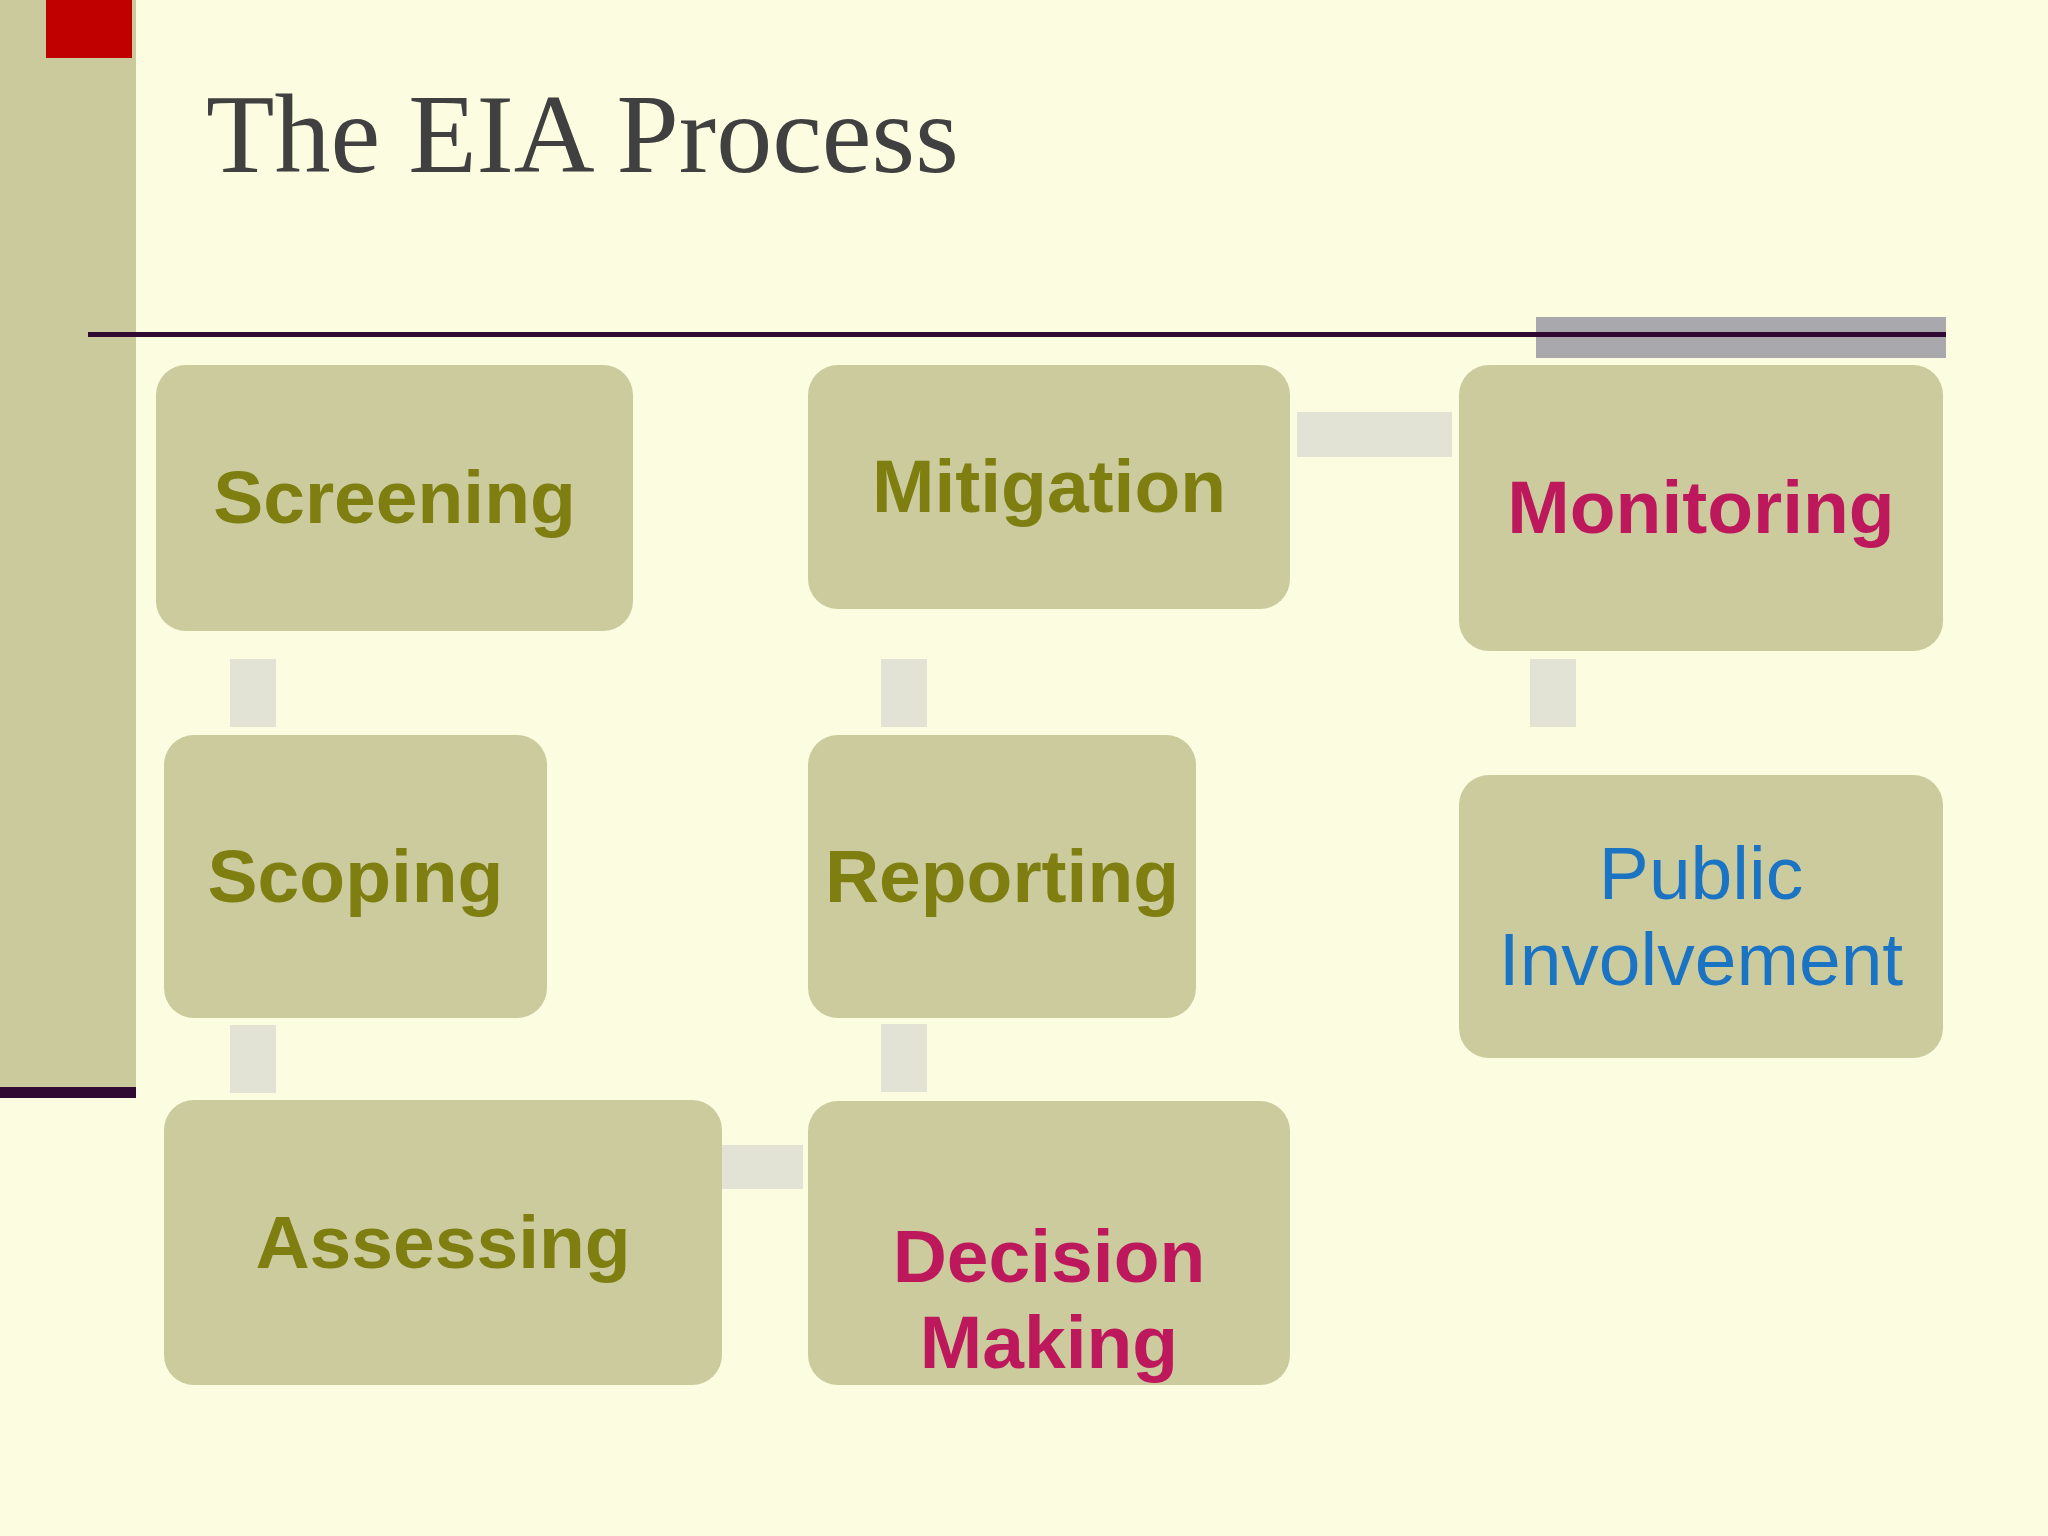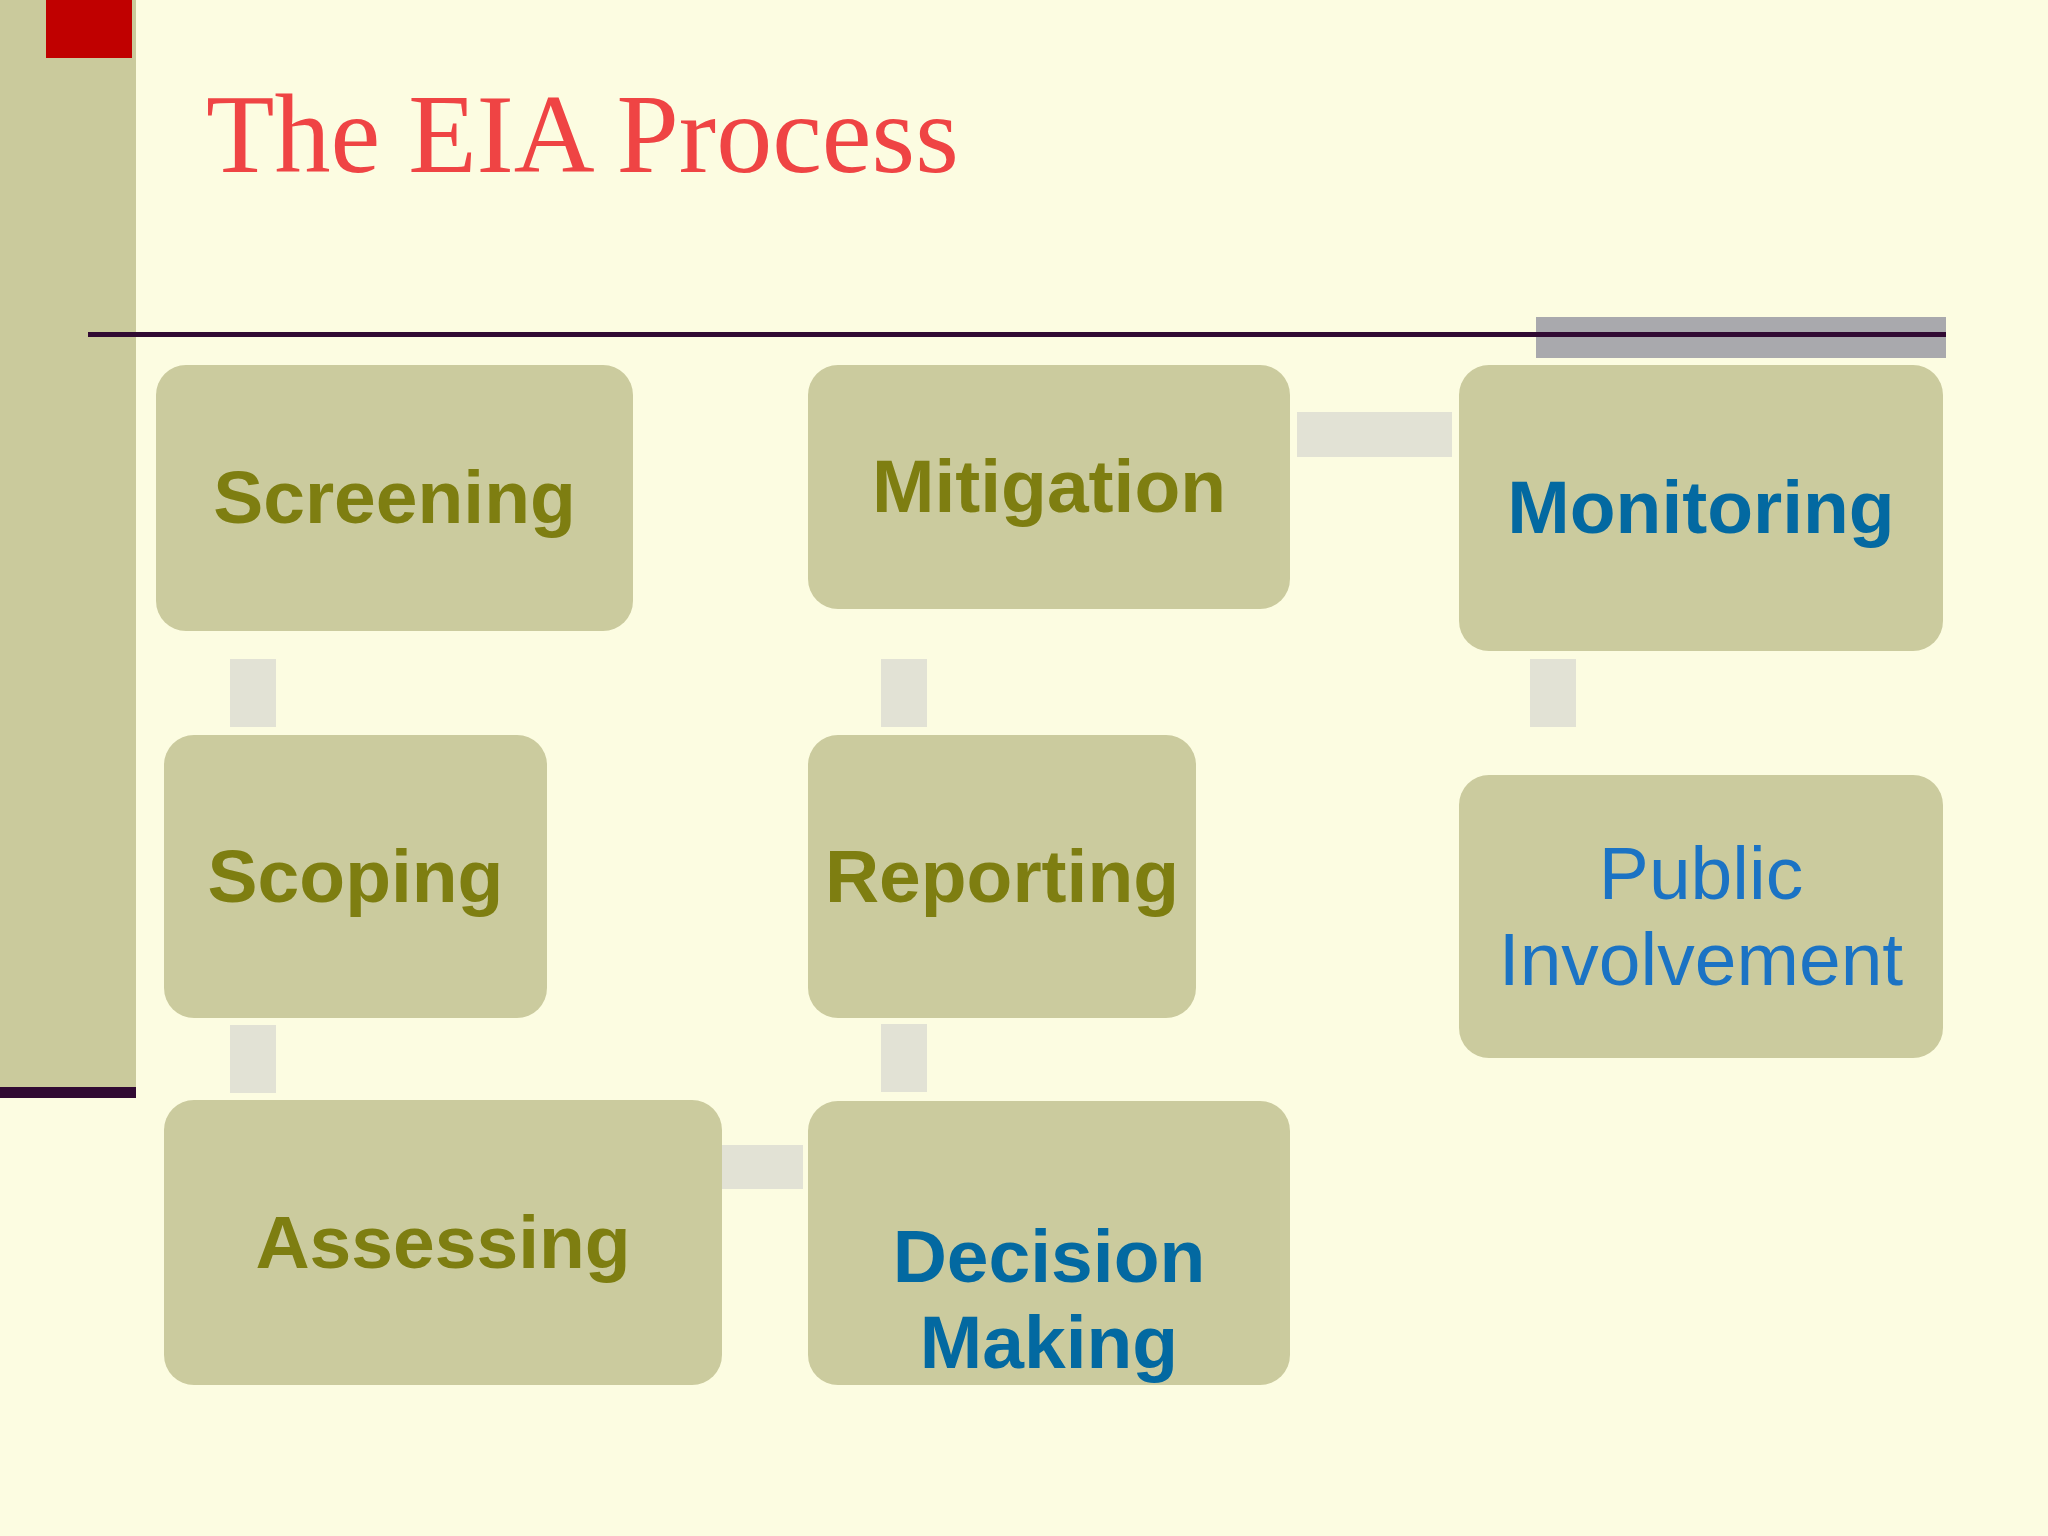--- a/index.html
+++ b/index.html
@@ -13,21 +13,21 @@
   }
   
   .stripe        { position:absolute; left:0; top:0; width:136px; height:1087px; background:#CACA9C; }
   .stripe-footer { position:absolute; left:0; top:1087px; width:136px; height:11px; background:#310A33; }
   .red-block     { position:absolute; left:46px; top:0; width:86px; height:58px; background:#C00000; }
 
   
   .title {
     position:absolute; left:206px; top:78px; margin:0;
     font-family:"Liberation Serif", serif; font-weight:400;
-    font-size:112px; line-height:1; color:#ef4444; white-space:nowrap;
+    font-size:112px; line-height:1; color:#404040; white-space:nowrap;
   }
   .gray-bar { position:absolute; left:1536px; top:317px; width:410px; height:41px; background:#A9A9AD; }
   .rule     { position:absolute; left:88px;  top:332px; width:1858px; height:5px; background:#310A33; }
 
   
   .conn { position:absolute; background:#E2E2D5; }
   .c-v1 { left:230px;  top:659px;  width:46px;  height:68px; }
   .c-v2 { left:230px;  top:1025px; width:46px;  height:68px; }
   .c-v3 { left:881px;  top:659px;  width:46px;  height:68px; }
   .c-v4 { left:881px;  top:1024px; width:46px;  height:68px; }
@@ -45,21 +45,21 @@
   .n1 { left:156px;  top:365px;  width:477px; height:266px; }
   .n2 { left:164px;  top:735px;  width:383px; height:283px; }
   .n3 { left:164px;  top:1100px; width:558px; height:285px; }
   .n4 { left:808px;  top:365px;  width:482px; height:244px; }
   .n5 { left:808px;  top:735px;  width:388px; height:283px; }
   .n6 { left:808px;  top:1101px; width:482px; height:284px;align-items:flex-end; }
   .n7 { left:1459px; top:365px;  width:484px; height:286px; }
   .n8 { left:1459px; top:735px;  width:484px; height:283px;margin-top:40px; }
 
   .text-olive   { color:#7E7E11; }
-  .text-magenta { color:#0369a1; }
+  .text-magenta { color:#be185d; }
   .text-blue    { color:#1B73C4; font-weight:400; }
 </style>
 </head>
 <body>
 
 <div class="slide">
 
   <div class="stripe"></div>
   <div class="red-block"></div>
   <div class="stripe-footer"></div>

